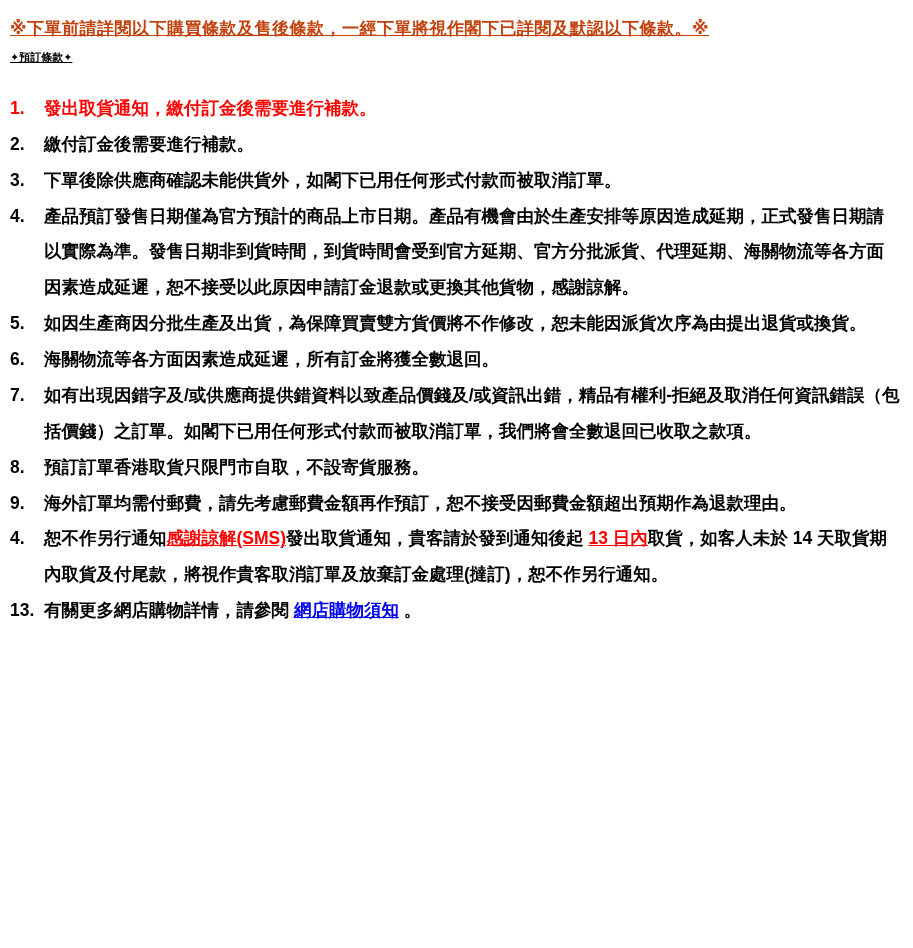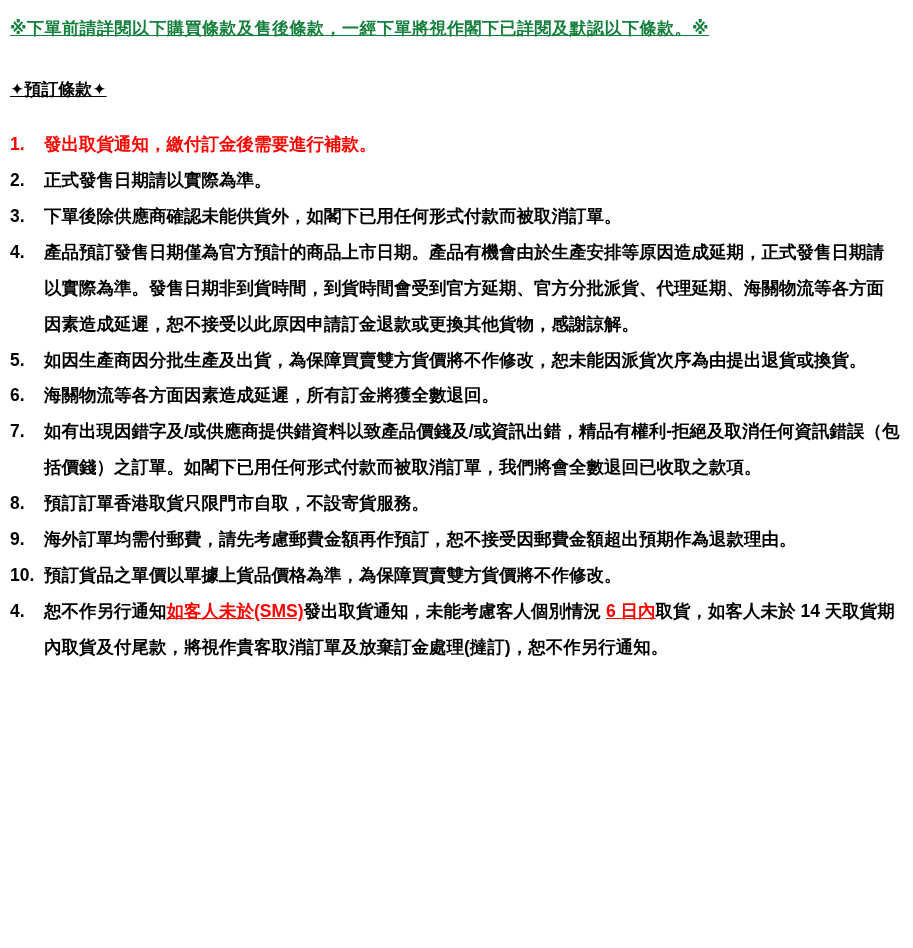--- a/index.html
+++ b/index.html
@@ -12,31 +12,31 @@
     color: #000000;
   }
   .doc {
     width: 913px;
     min-height: 948px;
     box-sizing: border-box;
     padding: 8px 12px 10px 10px;
     background: #ffffff;
   }
   .notice {
-    color: #15803d;
+    color: #c2410c;
     font-size: 17px;
     font-weight: bold;
     text-decoration: underline;
-    margin: 8px 0 36px 0;
+    margin: 8px 0 8px 0;
     line-height: 1.5;
     letter-spacing: 0.5px;
   }
   .section-title {
     color: #000000;
-    font-size: 17px;
+    font-size: 11px;
     font-weight: bold;
     text-decoration: underline;
     margin: 0 0 26px 0;
     line-height: 1.4;
   }
   .terms-list {
     list-style: none;
     margin: 0;
     padding: 0;
     font-size: 17.5px;
@@ -79,21 +79,21 @@
 
   <h2 class="section-title">✦預訂條款✦</h2>
 
   <ol class="terms-list" id="terms-list">
       <li class="term-item red">
         <span class="num">1.</span>
         <span class="body"><span class="seg">發出取貨通知，繳付訂金後需要進行補款。</span></span>
       </li>
       <li class="term-item">
         <span class="num">2.</span>
-        <span class="body"><span class="seg">正式發售日期請以實際為準。</span></span>
+        <span class="body"><span class="seg">繳付訂金後需要進行補款。</span></span>
       </li>
       <li class="term-item">
         <span class="num">3.</span>
         <span class="body"><span class="seg">下單後除供應商確認未能供貨外，如閣下已用任何形式付款而被取消訂單。</span></span>
       </li>
       <li class="term-item">
         <span class="num">4.</span>
         <span class="body"><span class="seg">產品預訂發售日期僅為官方預計的商品上市日期。產品有機會由於生產安排等原因造成延期，正式發售日期請以實際為準。發售日期非到貨時間，到貨時間會受到官方延期、官方分批派貨、代理延期、海關物流等各方面因素造成延遲，恕不接受以此原因申請訂金退款或更換其他貨物，感謝諒解。</span></span>
       </li>
       <li class="term-item">
@@ -110,21 +110,21 @@
       </li>
       <li class="term-item">
         <span class="num">8.</span>
         <span class="body"><span class="seg">預訂訂單香港取貨只限門市自取，不設寄貨服務。</span></span>
       </li>
       <li class="term-item">
         <span class="num">9.</span>
         <span class="body"><span class="seg">海外訂單均需付郵費，請先考慮郵費金額再作預訂，恕不接受因郵費金額超出預期作為退款理由。</span></span>
       </li>
       <li class="term-item">
-        <span class="num">10.</span>
-        <span class="body"><span class="seg">預訂貨品之單價以單據上貨品價格為準，為保障買賣雙方貨價將不作修改。</span></span>
+        <span class="num">4.</span>
+        <span class="body"><span class="seg">恕不作另行通知</span><span class="seg red-underline">感謝諒解(SMS)</span><span class="seg">發出取貨通知，貴客請於發到通知後起 </span><span class="seg red-underline">13 日內</span><span class="seg">取貨，如客人未於 14 天取貨期內取貨及付尾款，將視作貴客取消訂單及放棄訂金處理(撻訂)，恕不作另行通知。</span></span>
       </li>
       <li class="term-item">
-        <span class="num">4.</span>
-        <span class="body"><span class="seg">恕不作另行通知</span><span class="seg red-underline">如客人未於(SMS)</span><span class="seg">發出取貨通知，未能考慮客人個別情況 </span><span class="seg red-underline">6 日內</span><span class="seg">取貨，如客人未於 14 天取貨期內取貨及付尾款，將視作貴客取消訂單及放棄訂金處理(撻訂)，恕不作另行通知。</span></span>
+        <span class="num">13.</span>
+        <span class="body"><span class="seg">有關更多網店購物詳情，請參閱 </span><a class="seg link" href="#">網店購物須知</a><span class="seg"> 。</span></span>
       </li>
     </ol>
 </div>
 
 </body></html>

